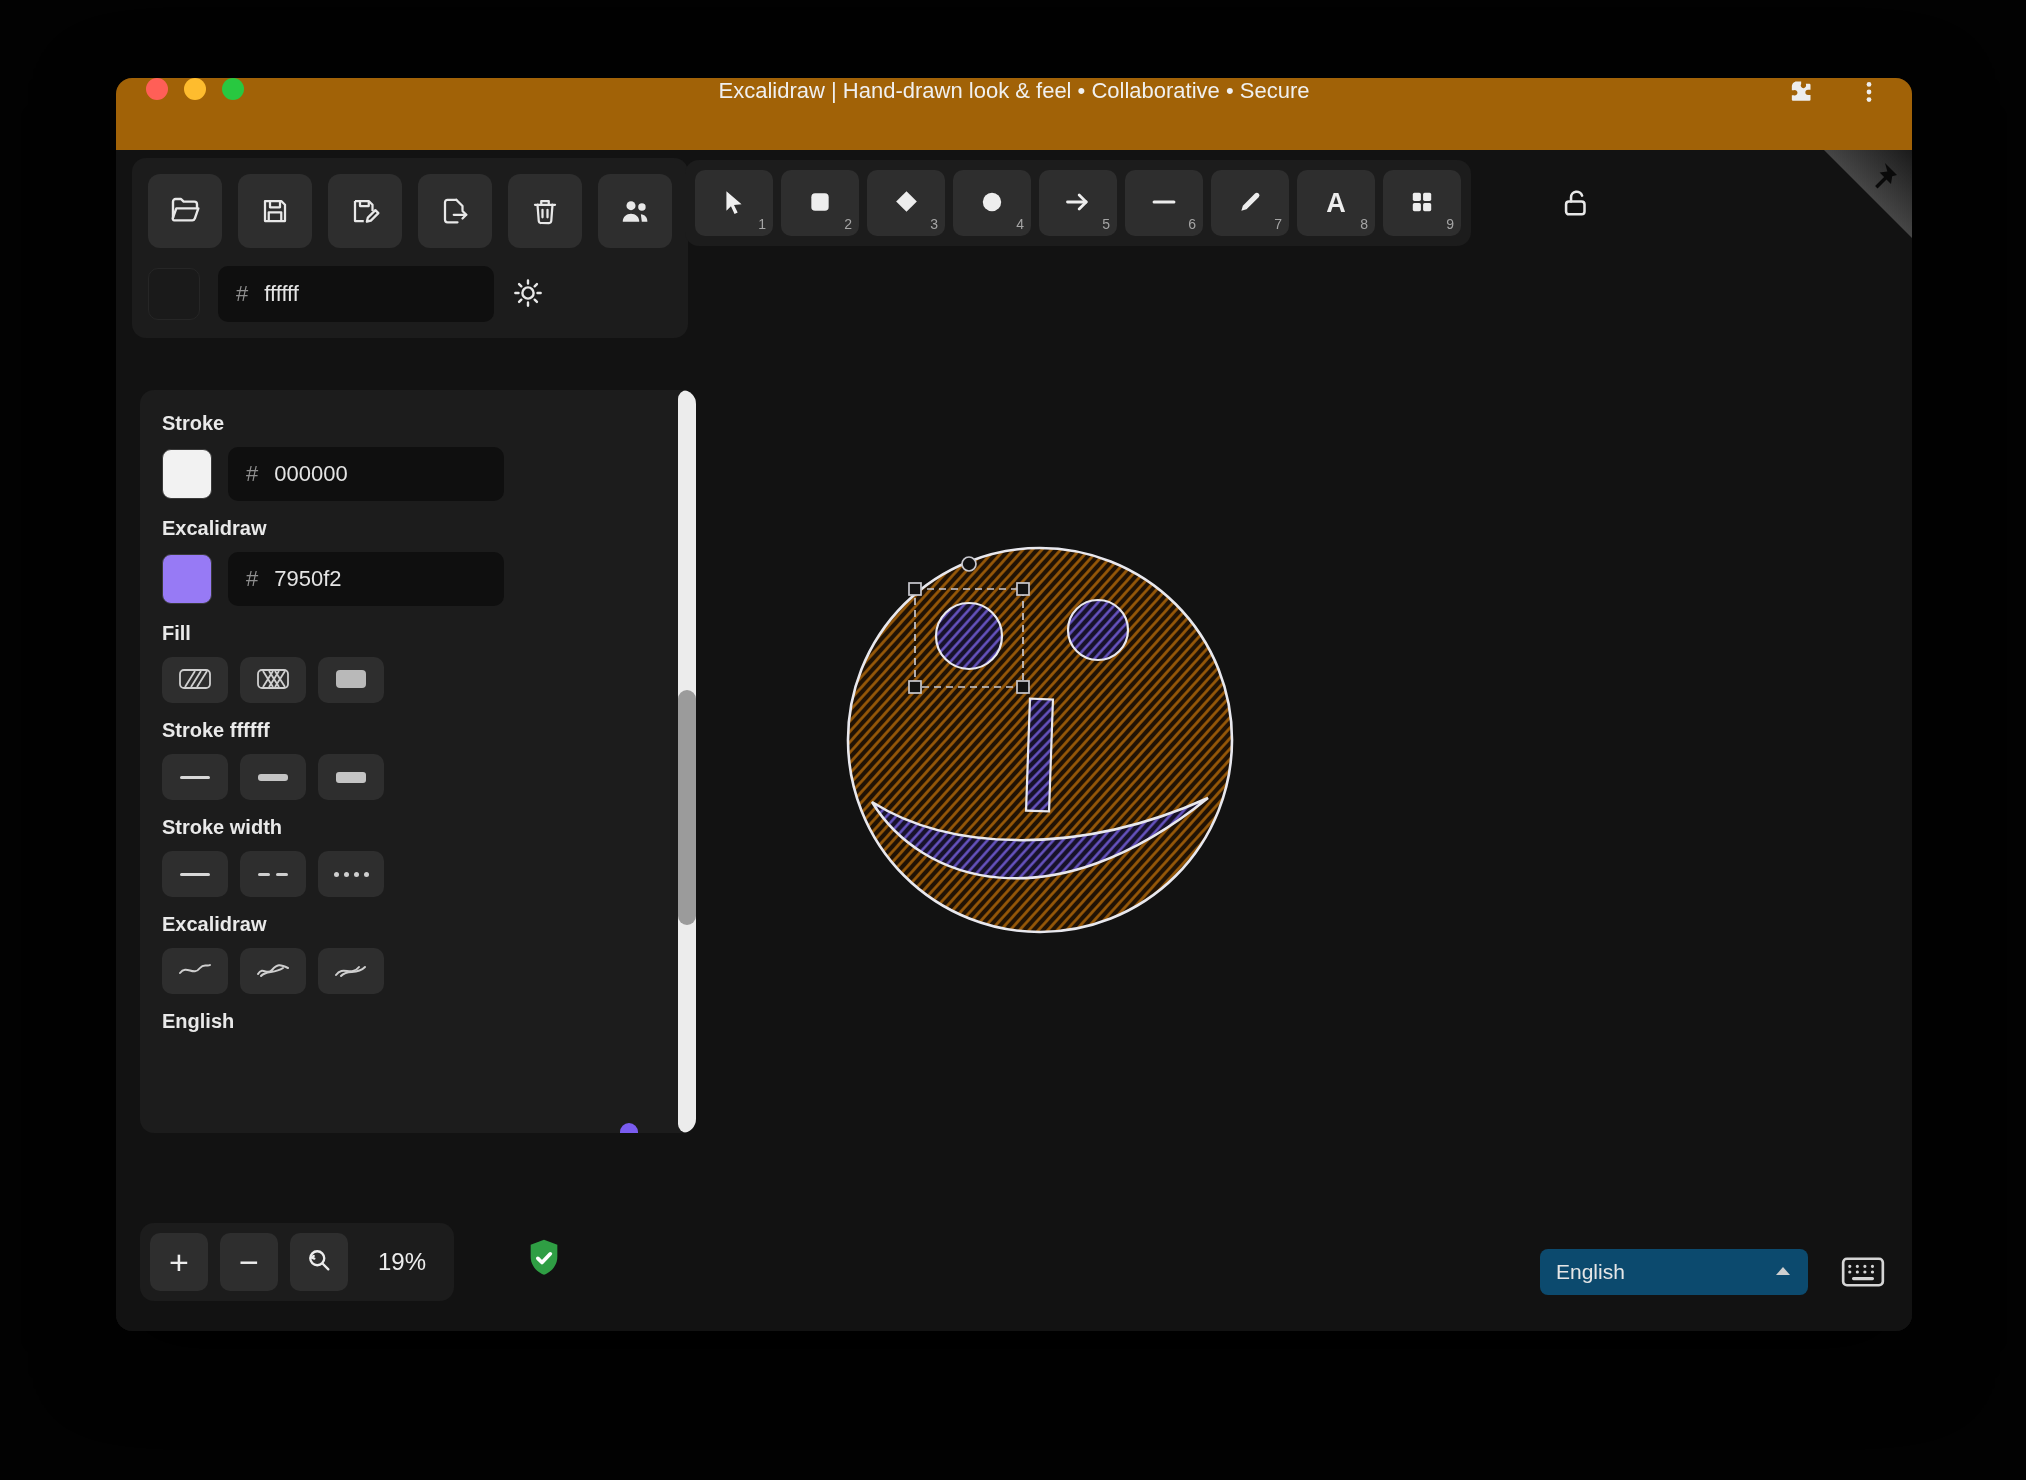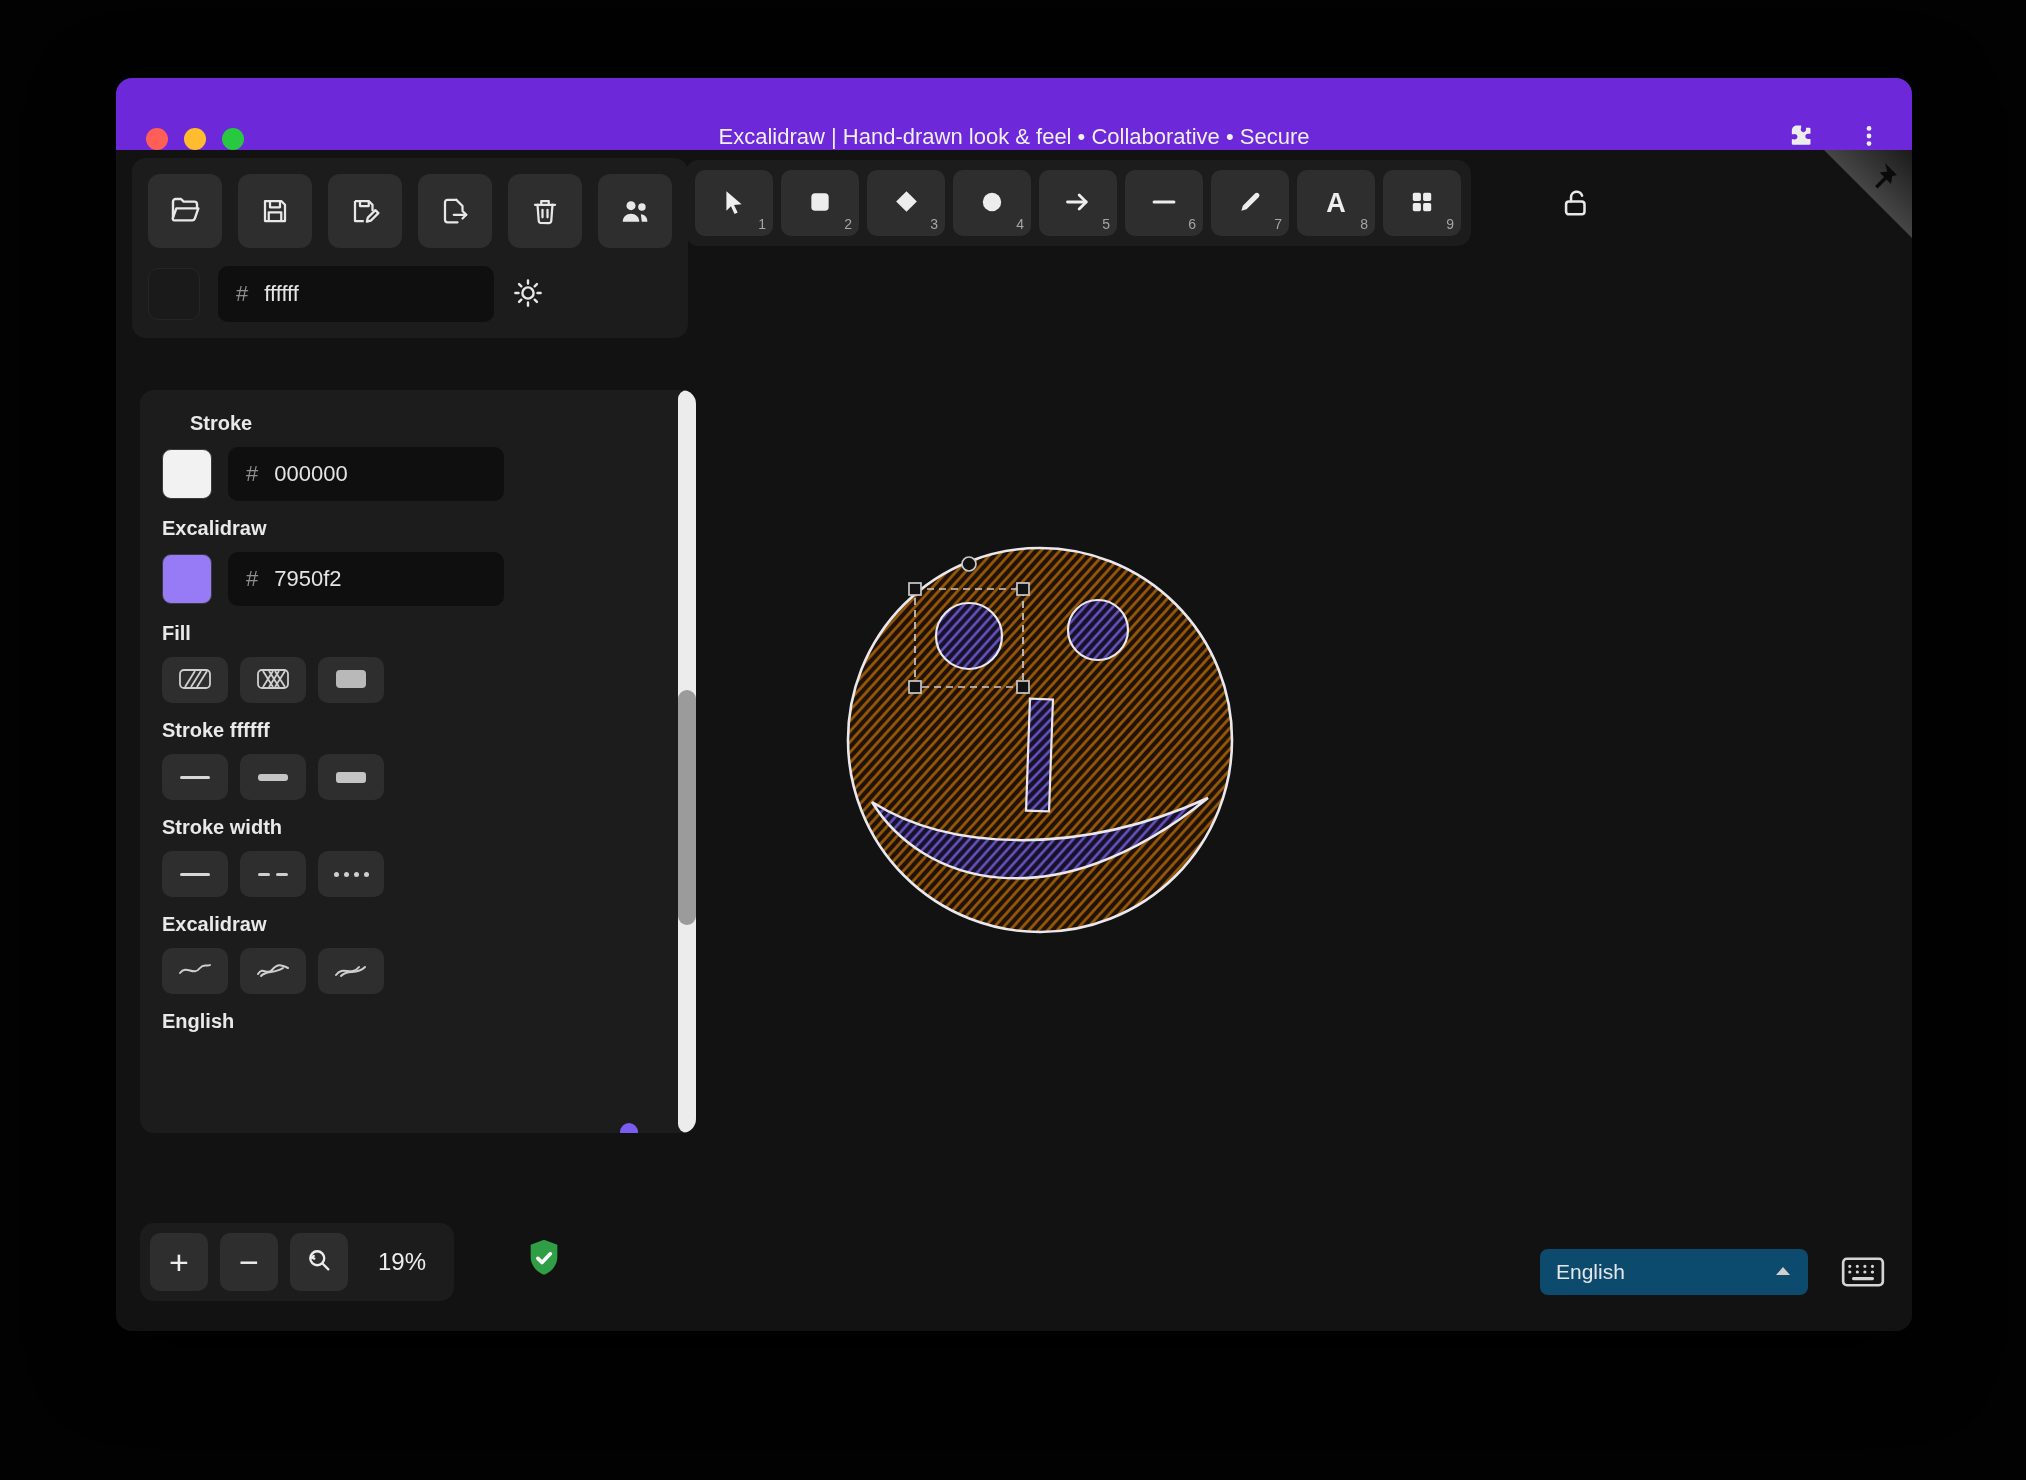--- a/index.html
+++ b/index.html
@@ -5,21 +5,21 @@
   * { margin:0; padding:0; box-sizing:border-box; }
   html,body { width:2026px; height:1480px; background:#020202; font-family:"Liberation Sans", sans-serif; overflow:hidden; }
 
   .window{
     position:absolute; left:116px; top:78px; width:1796px; height:1253px;
     background:#121212; border-radius:16px; box-shadow:0 24px 80px rgba(0,0,0,.9);
     overflow:hidden;
   }
 
   
-  .titlebar{ position:relative; height:72px; background:#6d28d9; display:flex; align-items:flex-end; }
+  .titlebar{ position:relative; height:72px; background:#a16207; display:flex; align-items:flex-start; }
   .traffic{ display:flex; gap:16px; margin-left:30px; }
   .tl{ width:22px; height:22px; border-radius:50%; }
   .tl.red{ background:#ff5f57; } .tl.yellow{ background:#febc2e; } .tl.green{ background:#28c840; }
   .title{ position:absolute; left:0; right:0; text-align:center; color:#f0f0f0; font-size:22px; font-weight:500; pointer-events:none; }
   .tb-right{ position:absolute; right:30px; display:flex; align-items:center; gap:42px; }
   .tb-right svg{ display:block; }
 
   
   .content{ position:absolute; top:72px; left:0; right:0; bottom:0; background:#121212; }
 
@@ -51,21 +51,21 @@
   
   .corner{ position:absolute; right:0; top:0; width:88px; height:88px;
            background:linear-gradient(225deg,#1a1a1a 0%, #4a4a4a 55%, #5a5a5a 100%);
            clip-path:polygon(0 0, 100% 0, 100% 100%); }
   .corner svg{ position:absolute; right:12px; top:10px; }
 
   
   .props{ left:24px; top:240px; width:556px; height:743px; overflow:hidden; }
   .props-inner{ padding:18px 46px 0 22px; }
   .plabel{ color:#e9e9e9; font-size:20px; font-weight:bold; margin:16px 0 12px; }
-  .plabel.first{ margin-top:4px;margin-left:28px; }
+  .plabel.first{ margin-top:4px; }
   .prow{ display:flex; align-items:center; gap:16px; margin-bottom:6px; }
   .color-swatch{ width:50px; height:50px; border-radius:9px; border:1px solid #3a3a3a; cursor:pointer; }
   .opt-row{ display:flex; gap:12px; margin-bottom:6px; }
   .opt-btn{ width:66px; height:46px; background:#2e2e2e; border:none; border-radius:10px;
             display:flex; align-items:center; justify-content:center; cursor:pointer; }
   .bar{ width:30px; height:3px; background:#d8d8d8; border-radius:3px; }
   .bar.m{ height:7px; background:#c4c4c4; } .bar.l{ height:11px; background:#c4c4c4; }
   .dashrow{ display:flex; gap:6px; } .dashrow span{ width:12px; height:3px; background:#cfcfcf; border-radius:2px; }
   .dotrow{ display:flex; gap:5px; } .dotrow span{ width:5px; height:5px; background:#cfcfcf; border-radius:50%; }
   .scrolltrack{ position:absolute; right:0; top:0; bottom:0; width:18px; background:#ececec; border-radius:9px; }

